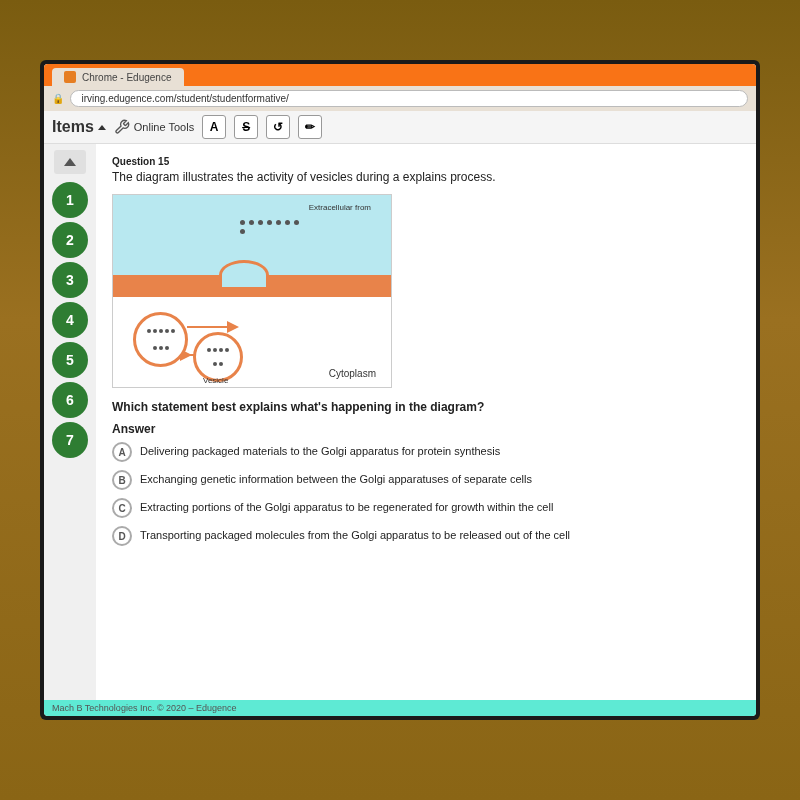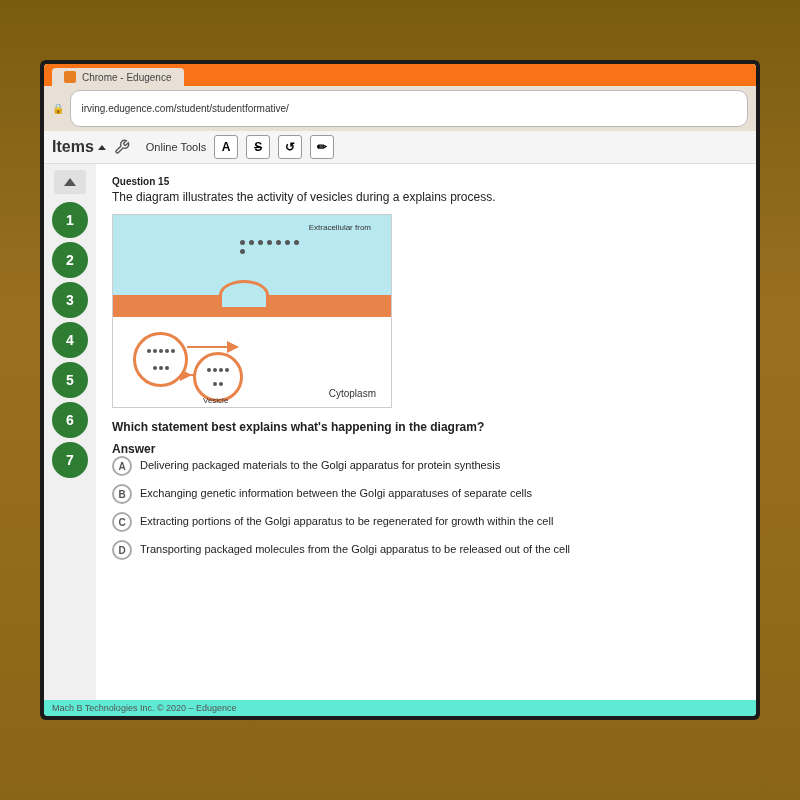--- a/index.html
+++ b/index.html
@@ -81,21 +81,21 @@
 
     .lock-icon {
       color: #555;
       font-size: 10px;
     }
 
     .address-bar {
       background: #fff;
       border: 1px solid #bbb;
       border-radius: 10px;
-      padding: 12px 10px;
+      padding: 2px 10px;
       font-size: 10px;
       color: #333;
       flex: 1;
     }
 
     
     .toolbar {
       background: #f5f5f5;
       border-bottom: 1px solid #ddd;
       padding: 4px 8px;
@@ -127,21 +127,21 @@
     }
 
     .wrench-icon-svg {
       width: 16px;
       height: 16px;
     }
 
     .online-tools-btn {
       display: flex;
       align-items: center;
-      gap: 16px;
+      gap: 4px;
       font-size: 11px;
       color: #333;
       cursor: pointer;
       background: none;
       border: none;
     }
 
     .toolbar-btn {
       width: 24px;
       height: 24px;
@@ -364,20 +364,21 @@
       background: #555;
       border-radius: 50%;
       margin: 1px;
     }
 
     
     .answer-label {
       font-size: 12px;
       font-weight: bold;
       color: #222;
+      margin-bottom: 6px;
     }
 
     .which-statement {
       font-size: 12px;
       font-weight: bold;
       color: #222;
       margin-bottom: 8px;
     }
 
     .answer-choice {

